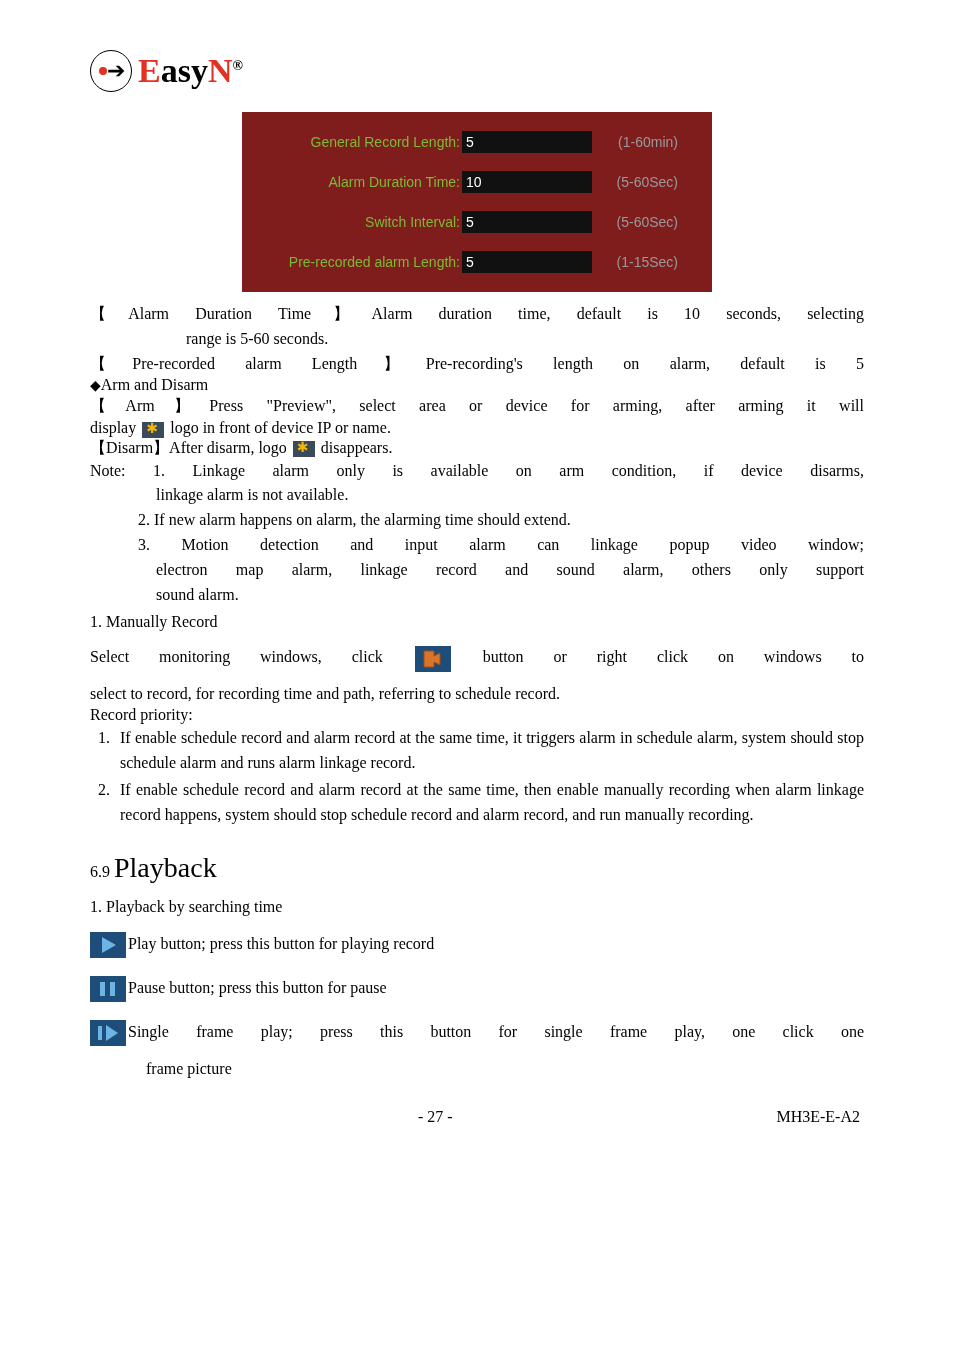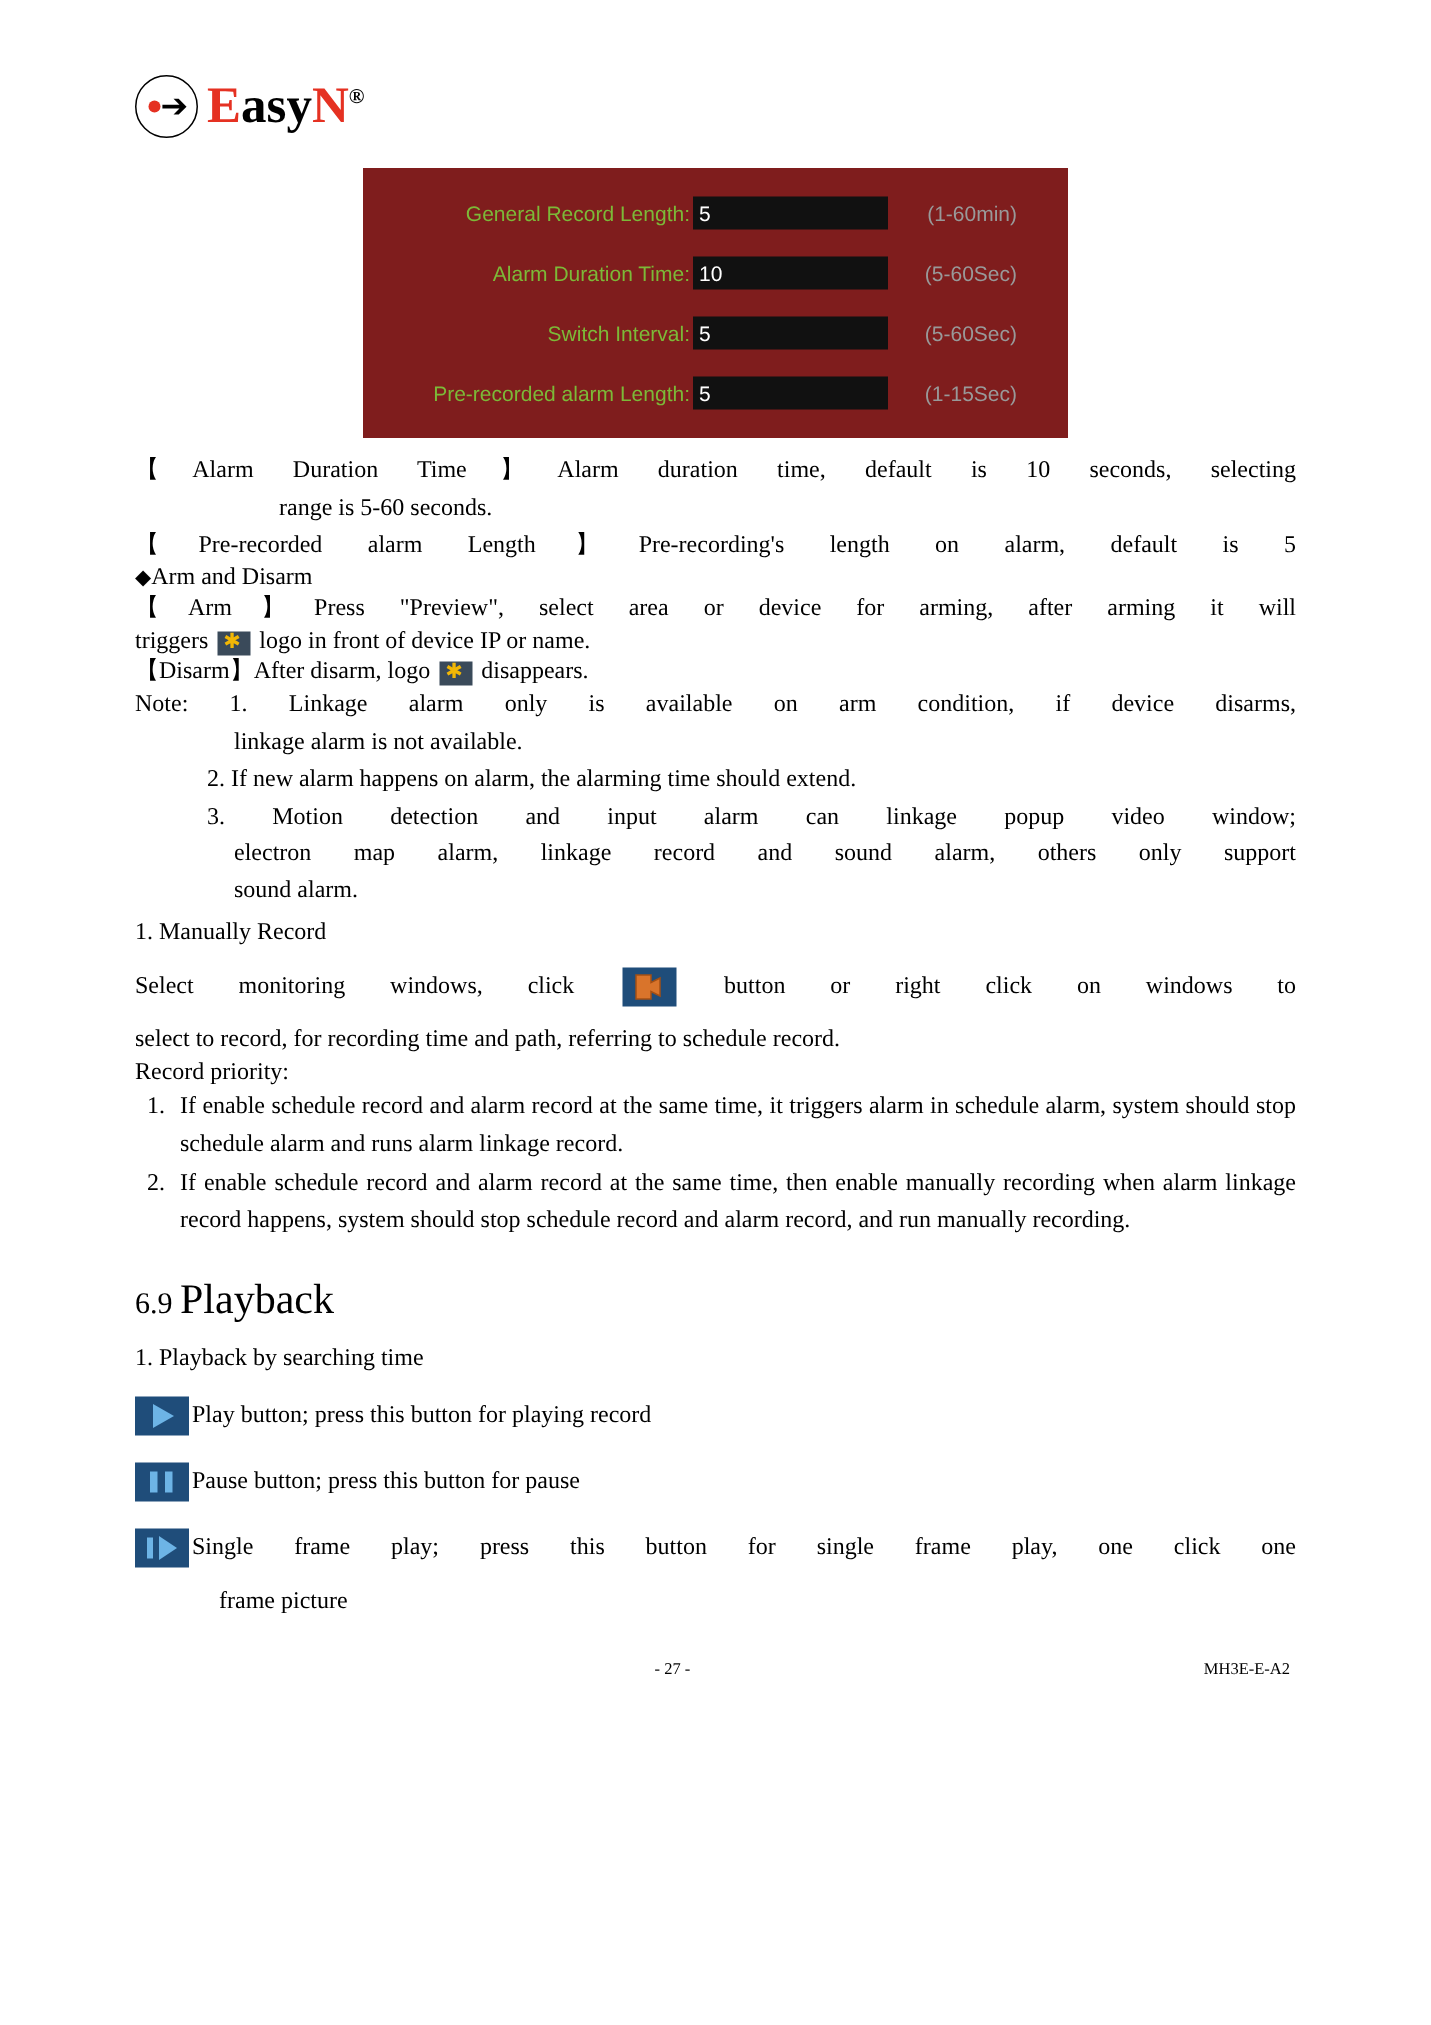--- a/index.html
+++ b/index.html
@@ -183,27 +183,27 @@
     border-top: 8px solid transparent;
     border-bottom: 8px solid transparent;
   }
 
   h2.section {
     font-family: "Times New Roman", serif;
     font-weight: normal;
     font-size: 16px;
     margin: 24px 0 14px 0;
   }
-  h2.section .num { font-size: 20px; }
+  h2.section .num { font-size: 16px; }
   h2.section .title { font-size: 28px; }
 
   .footer {
     display:flex;
     justify-content: flex-start;
-    font-size: 11px;
+    font-size: 16px;
     margin-top: 30px;
     padding: 0 4px;
   }
   .footer .center { flex:1; text-align:center; }
   ol.priority { margin: 2px 0 0 0; padding-left: 24px; }
   ol.priority li { text-align: justify; padding-left: 6px; line-height:1.55; margin-bottom:2px;}
   .diamond { font-size: 14px; }
 </style>
 </head>
 <body>
@@ -247,21 +247,21 @@
   <div class="indent">range is 5-60 seconds.</div>
 
   <div class="body-text justify-row">【Pre-recorded alarm Length】Pre-recording's length on alarm, default is 5</div>
 
   <div>
     <span class="diamond">◆</span><span>Arm and Disarm</span>
   </div>
 
   <div class="body-text justify-row">【Arm】Press "Preview", select area or device for arming, after arming it will</div>
   <div>
-    <span>triggers </span>
+    <span>display </span>
     <span class="armed-icon"></span>
     <span> logo in front of device IP or name.</span>
   </div>
 
   <div>
     <span>【Disarm】After disarm, logo </span>
     <span class="armed-icon"></span>
     <span> disappears.</span>
   </div>
 

